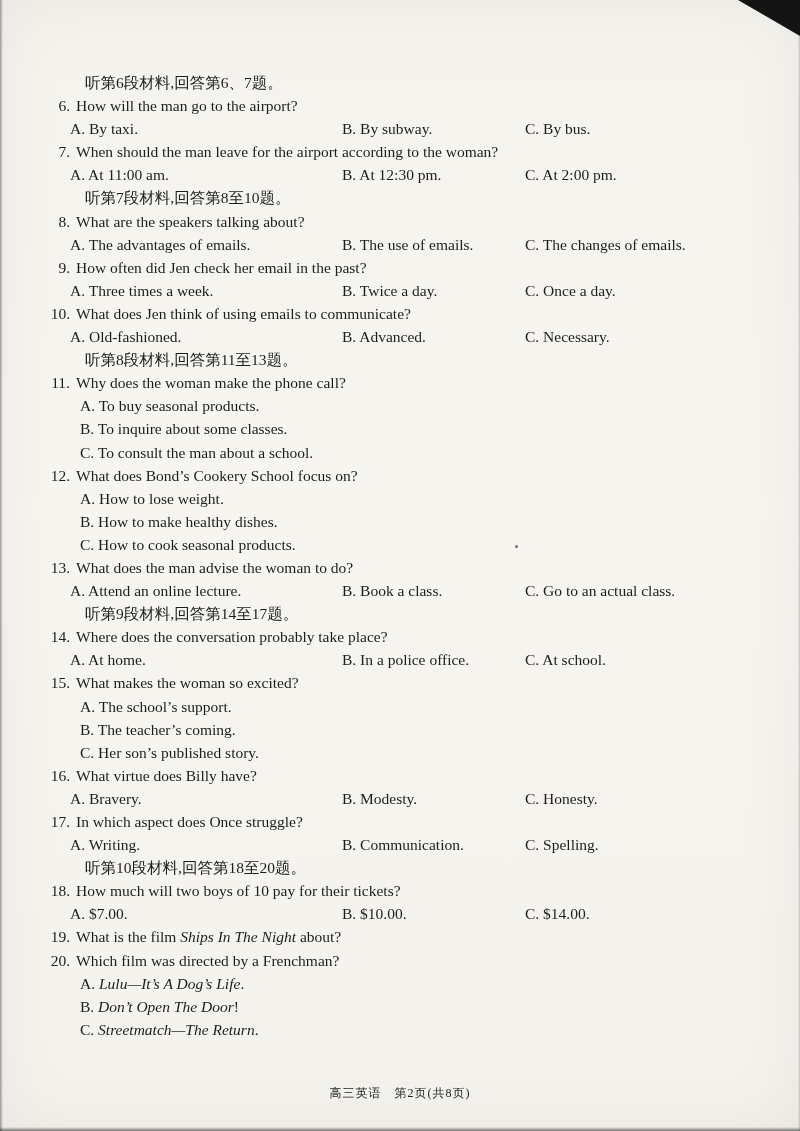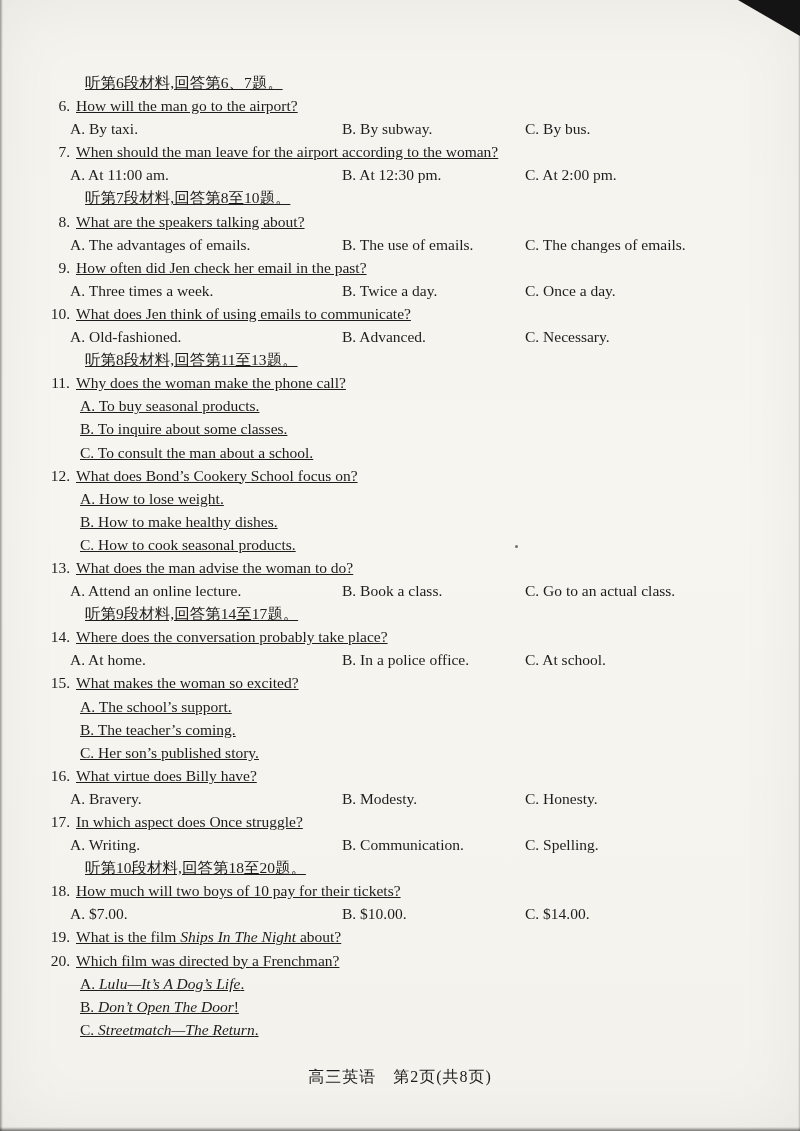--- a/index.html
+++ b/index.html
@@ -10,39 +10,39 @@
     color: var(--ink, #1d1d1d);
     position: relative;
     overflow: hidden;
   }
   .page {
     position:absolute; inset:0;
     background: linear-gradient(180deg, #f5f3ee 0%, #f7f5f0 45%, #f4f2ec 100%);
     box-shadow: inset 0 0 70px rgba(0,0,0,0.055);
   }
   .content {
-    position:absolute; top:71px; left:48px; right:18px;text-decoration:underline;
+    position:absolute; top:71px; left:48px; right:18px;
   }
   .line {
     height:23.1px; line-height:23.1px;
     font-size:15.5px;
     white-space:nowrap;
     position:relative;
   }
   .cn-header { padding-left:37px; }
   .qnum { display:inline-block; min-width:22px; text-align:right; margin-right:6px; }
   .option-line { padding-left:32px; }
   .options-row .opt { position:absolute; top:0; }
   .opt-0 { left:22px; }
   .opt-1 { left:257px;margin-left:37px; }
   .opt-2 { left:477px; }
   .seg-i { font-style: italic; margin-top: 12px; }
   .footer {
-    position:absolute; left:0; right:0; bottom:43px;
-    text-align:center; font-size:16px; letter-spacing:1px;margin-top:48px;
+    position:absolute; left:0; right:0; bottom:29px;
+    text-align:center; font-size:12px; letter-spacing:1px;margin-top:48px;
   }
   .corner-fold {
     position:absolute; top:0; right:0; width:0; height:0;
     border-top:36px solid var(--scan, #141414);
     border-left:62px solid transparent;
     filter: blur(0.4px);
   }
   .edge-left {
     position:absolute; left:0; top:0; bottom:0; width:3px;
     background: linear-gradient(to right, rgba(25,25,25,0.40), rgba(25,25,25,0));

